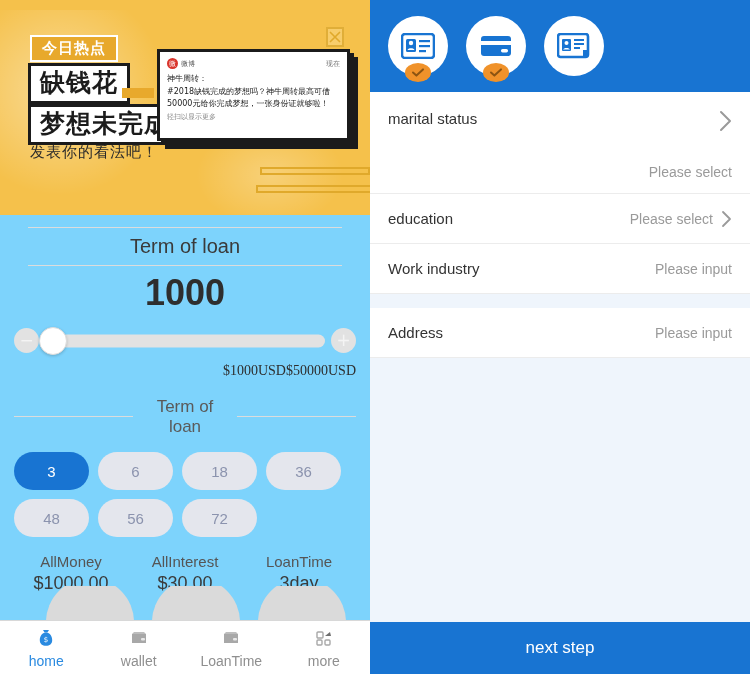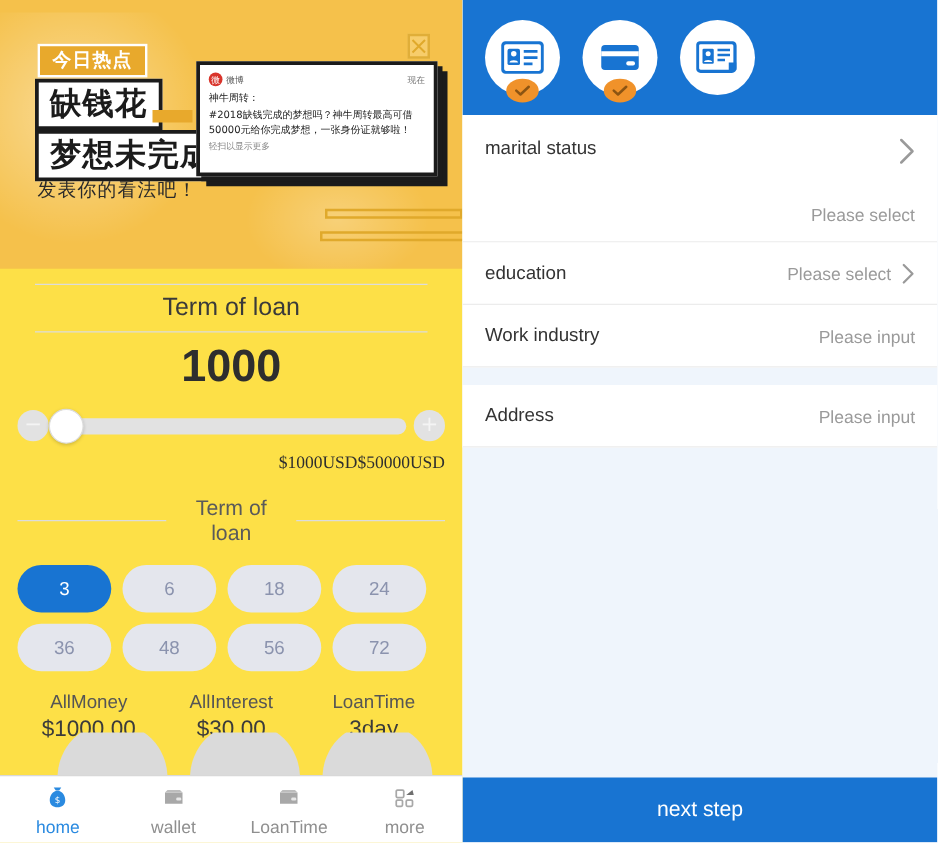--- a/index.html
+++ b/index.html
@@ -8,21 +8,21 @@
     font-family: "Liberation Sans", sans-serif;
     background: #ffffff;
     overflow: hidden;
   }
   .screen { position: relative; width: 750px; height: 674px; display: flex; }
 
   
   .left-panel {
     position: relative;
     width: 370px; height: 674px;
-    background: #fde047;
+    background: #7dd3fc;
     overflow: hidden;
   }
 
   
   .banner {
     position: relative;
     width: 370px; height: 215px;
     background: #f5c14b;
     overflow: hidden;
   }
@@ -323,21 +323,20 @@
       <div class="term-head">
         <div class="term-line"></div>
         <div class="term-head-text">Term of loan</div>
         <div class="term-line"></div>
       </div>
 
       <div class="pills">
         <div class="pill active">3</div>
         <div class="pill">6</div>
         <div class="pill">18</div>
-        <div class="pill">24</div>
         <div class="pill">36</div>
         <div class="pill">48</div>
         <div class="pill">56</div>
         <div class="pill">72</div>
       </div>
 
       <div class="summary">
         <div class="sum-col">
           <div class="sum-lbl">AllMoney</div>
           <div class="sum-val">$1000.00</div>

